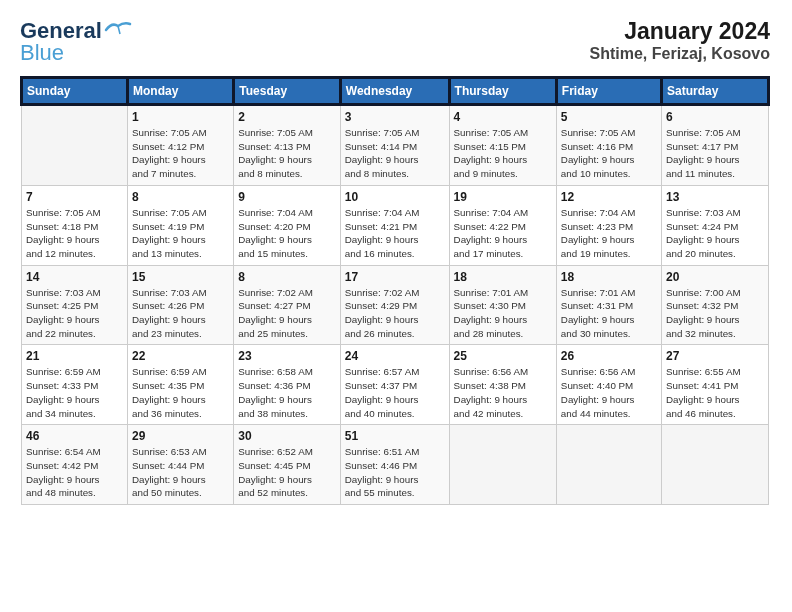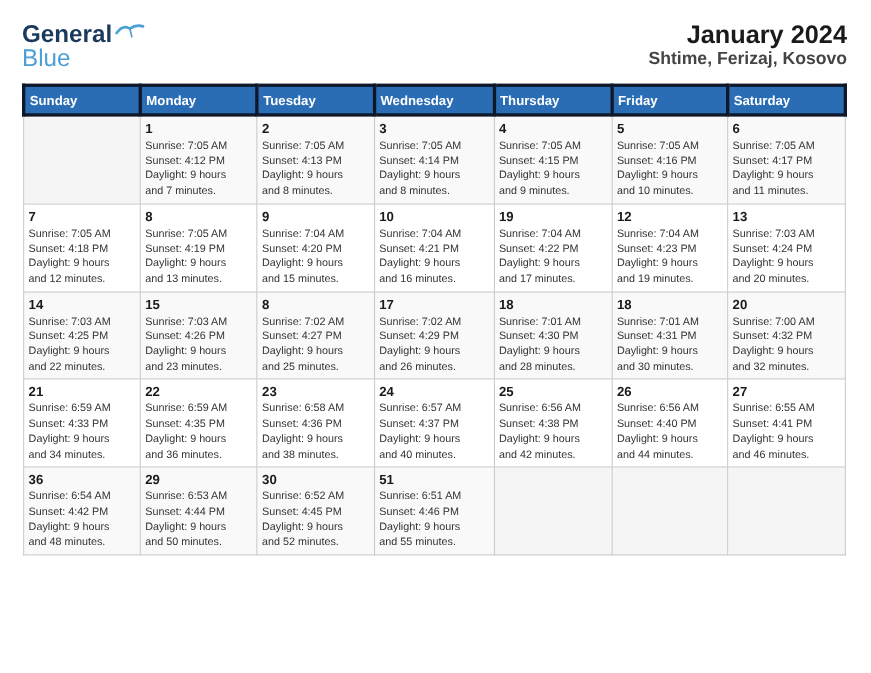--- a/index.html
+++ b/index.html
@@ -225,21 +225,21 @@
             <span class="day-num">26</span>
             <div class="day-info">Sunrise: 6:56 AM<br>Sunset: 4:40 PM<br>Daylight: 9 hours<br>and 44 minutes.</div>
           </td>
           <td>
             <span class="day-num">27</span>
             <div class="day-info">Sunrise: 6:55 AM<br>Sunset: 4:41 PM<br>Daylight: 9 hours<br>and 46 minutes.</div>
           </td>
         </tr>
         <tr>
           <td>
-            <span class="day-num">36</span>
+            <span class="day-num">46</span>
             <div class="day-info">Sunrise: 6:54 AM<br>Sunset: 4:42 PM<br>Daylight: 9 hours<br>and 48 minutes.</div>
           </td>
           <td>
             <span class="day-num">29</span>
             <div class="day-info">Sunrise: 6:53 AM<br>Sunset: 4:44 PM<br>Daylight: 9 hours<br>and 50 minutes.</div>
           </td>
           <td>
             <span class="day-num">30</span>
             <div class="day-info">Sunrise: 6:52 AM<br>Sunset: 4:45 PM<br>Daylight: 9 hours<br>and 52 minutes.</div>
           </td>

